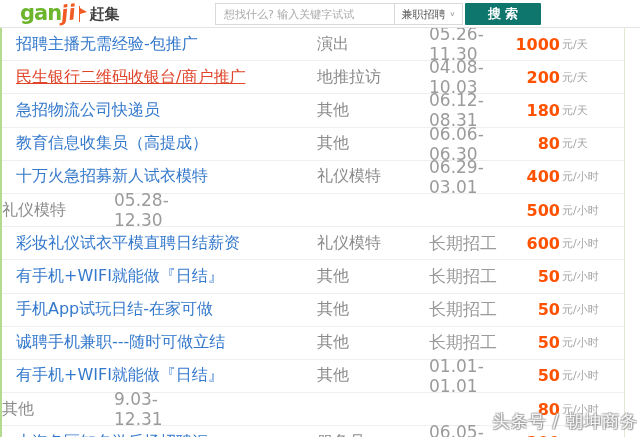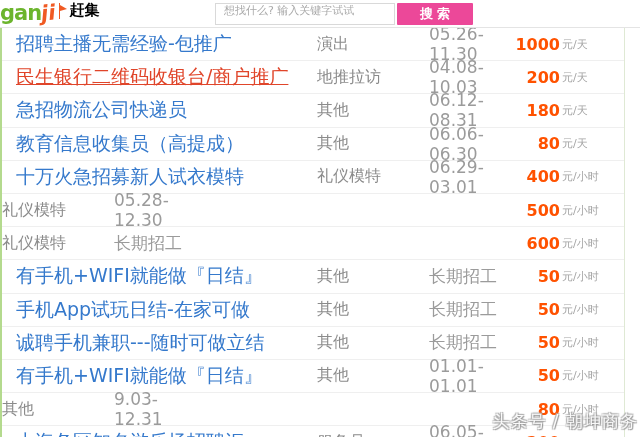--- a/index.html
+++ b/index.html
@@ -2,46 +2,46 @@
 <html><head>
 <meta charset="utf-8">
 <style>
   * { margin: 0; padding: 0; box-sizing: border-box; }
   html, body { width: 640px; height: 437px; overflow: hidden; background: #fff;
     font-family: "DejaVu Sans", "Liberation Sans", sans-serif; }
 
   
   .header { height: 28px; display: flex; align-items: center;
     border-bottom: 1px solid #e4e4e4; background: #fff; position: relative; }
-  .logo { display: flex; align-items: flex-start; padding-left: 0; line-height: 1; }
+  .logo { display: flex; align-items: flex-end; padding-left: 20px; line-height: 1; }
   .logo-gan { color: #6cb52d; font-size: 21px; font-weight: bold; letter-spacing: -1px; }
   .logo-ji { color: #f05a23; font-size: 21px; font-weight: bold; font-style: italic;
     transform: rotate(-6deg); display: inline-block; margin: 0 1px 0 0; }
   .logo-flag { width: 10px; height: 16px; margin: 0 1px 2px 0; }
-  .logo-cn { color: #000000; font-size: 15px; font-weight: bold; margin: 0 0 2px 2px; }
+  .logo-cn { color: #404040; font-size: 15px; font-weight: bold; margin: 0 0 2px 2px; }
 
   .search-group { position: absolute; left: 215px; top: 3px; display: flex; height: 22px; }
-  .search-box { display: flex; border: 1px solid #d9d9d9; background: #fff; height: 22px; flex-direction: column; }
+  .search-box { display: flex; border: 1px solid #d9d9d9; background: #fff; height: 22px; }
   .search-input { width: 178px; border: none; outline: none; padding: 0 8px;
     font-size: 11px; color: #333; font-family: inherit; }
   .search-input::placeholder { color: #a9a9a9; }
   .search-cat { width: 68px; border-left: 1px solid #d9d9d9; display: flex;
     align-items: center; justify-content: center; font-size: 11px; color: #555;
     cursor: pointer; background: #fff; }
   .search-cat .chev { font-size: 8px; color: #999; margin-left: 4px; transform: scaleY(.8); }
-  .search-btn { width: 76px; height: 22px; margin-left: 2px; background: #ec4899;
+  .search-btn { width: 76px; height: 22px; margin-left: 2px; background: #0f766e;
     color: #fff; font-size: 13px; font-weight: bold; border: none; cursor: pointer;
     letter-spacing: 4px; padding-left: 4px; font-family: inherit; border-radius: 1px; }
 
   
   .job-table { width: 625px; border-left: 2px solid #b4da8e; border-right: 1px solid #dfe9d4; }
   .job-row { height: 33.2px; display: flex; align-items: center;
     border-bottom: 1px solid #efefef; }
   .cell-title { flex: 0 0 315px; padding-left: 14px; overflow: hidden; white-space: nowrap; }
-  .cell-title a { color: #3579cc; font-size: 19px; text-decoration: none; }
+  .cell-title a { color: #3579cc; font-size: 16px; text-decoration: none; }
   .cell-title a.visited { color: #e0452a; text-decoration: underline; }
   .cell-cat { flex: 0 0 112px; font-size: 16px; color: #8b8b8b; }
   .cell-date { flex: 0 0 85px; font-size: 17px; color: #9b9b9b; }
   .cell-price { flex: 1; display: flex; align-items: center; justify-content: flex-end;
     padding-right: 15px; }
   .price-num { color: #ff5200; font-size: 16px; font-weight: bold; text-align: right; }
   .price-unit { width: 47px; margin-left: 2px; font-size: 11px; color: #a4a4a4;
     text-align: left; }
 
   
@@ -59,20 +59,24 @@
     <span class="logo-ji">ji</span>
     <svg class="logo-flag" viewBox="0 0 10 16">
       <path d="M2 0 L2 16 L3 16 L3 8 L10 6 L3 2 L3 0 Z" fill="#f05a23"></path>
     </svg>
     <span class="logo-cn">赶集</span>
   </div>
 
   <div class="search-group">
     <div class="search-box">
       <input class="search-input" type="text" placeholder="想找什么? 输入关键字试试" style="">
+      <div class="search-cat">
+        <span>兼职招聘</span>
+        <span class="chev">∨</span>
+      </div>
     </div>
     <button class="search-btn">搜索</button>
   </div>
 </div>
 
 <div class="job-table">
     <div class="job-row">
     <div class="cell-title">
       <a href="#">招聘主播无需经验-包推广</a>
     </div>
@@ -129,20 +133,23 @@
   </div>
     <div class="job-row">
     <div class="cell-cat">礼仪模特</div>
     <div class="cell-date">05.28-12.30</div>
     <div class="cell-price">
       <span class="price-num">500</span>
       <span class="price-unit">元/小时</span>
     </div>
   </div>
     <div class="job-row">
+    <div class="cell-title">
+      <a href="#">彩妆礼仪试衣平模直聘日结薪资</a>
+    </div>
     <div class="cell-cat">礼仪模特</div>
     <div class="cell-date">长期招工</div>
     <div class="cell-price">
       <span class="price-num">600</span>
       <span class="price-unit">元/小时</span>
     </div>
   </div>
     <div class="job-row">
     <div class="cell-title">
       <a href="#">有手机+WIFI就能做『日结』</a>

